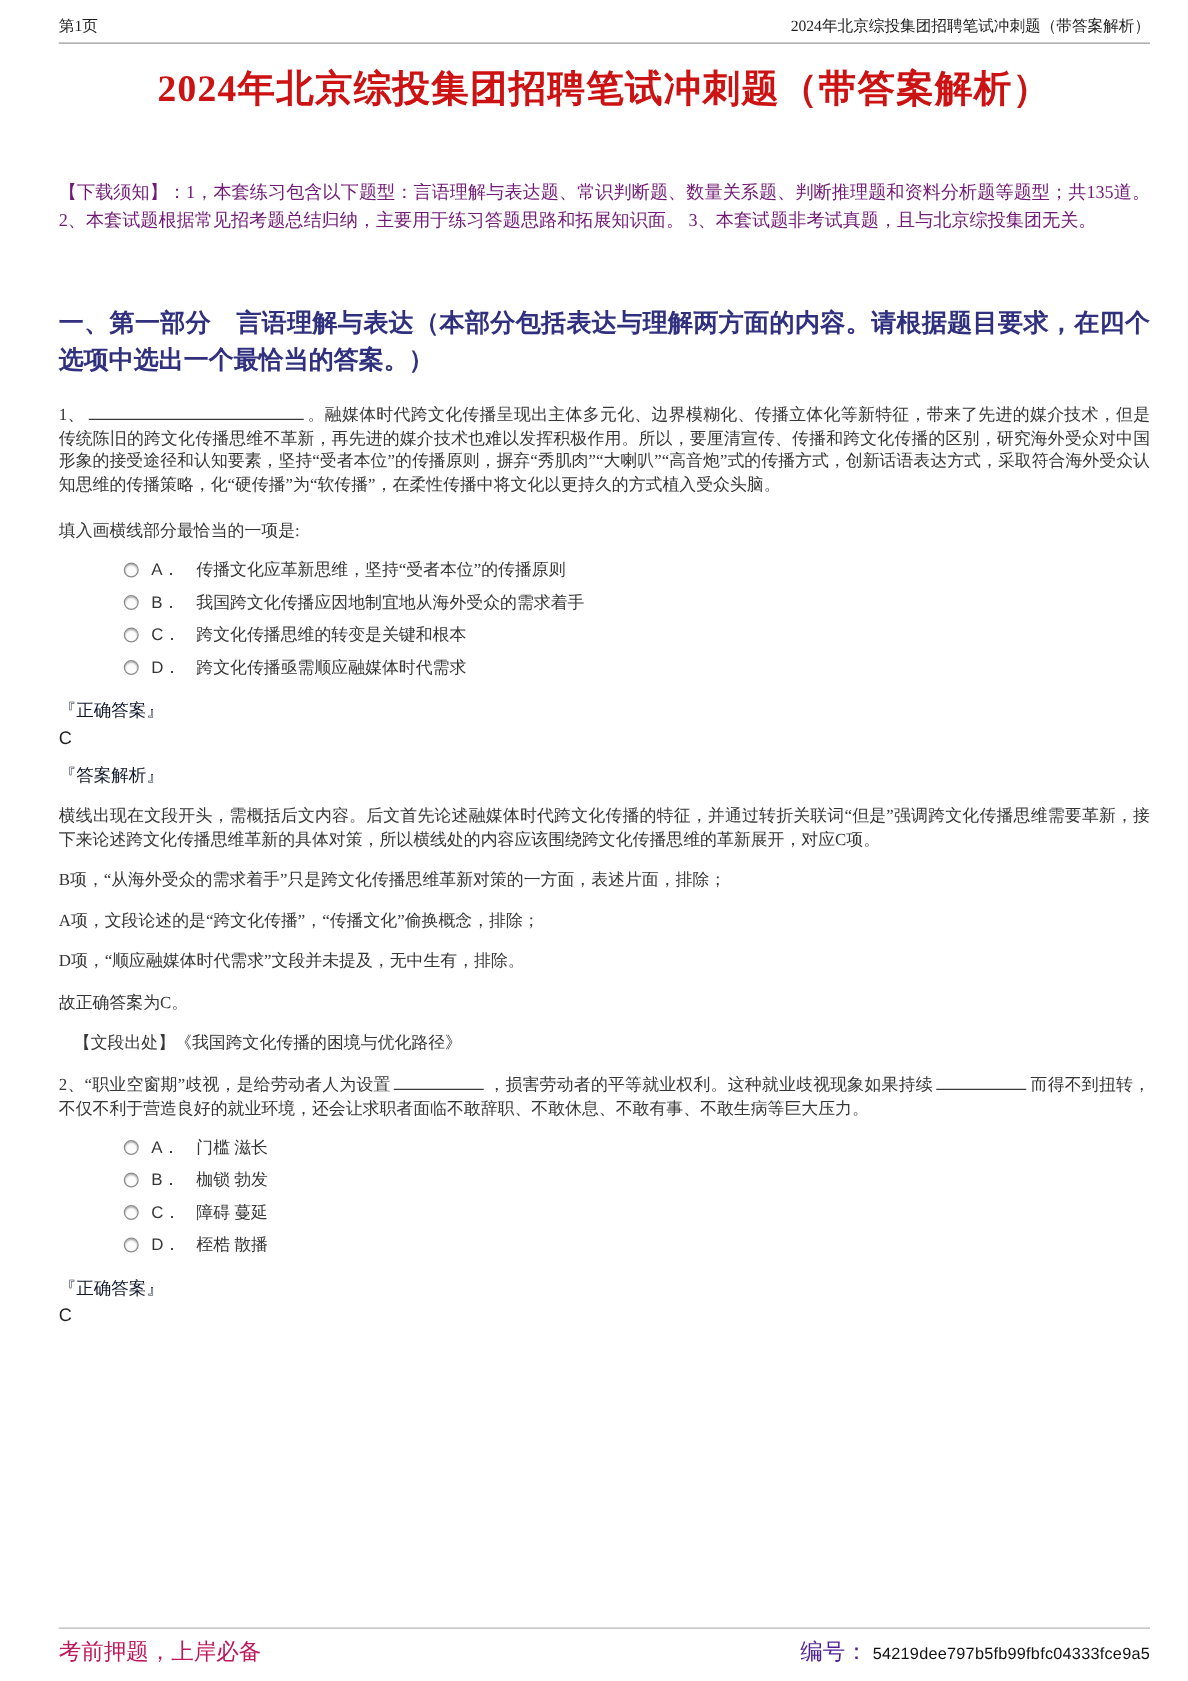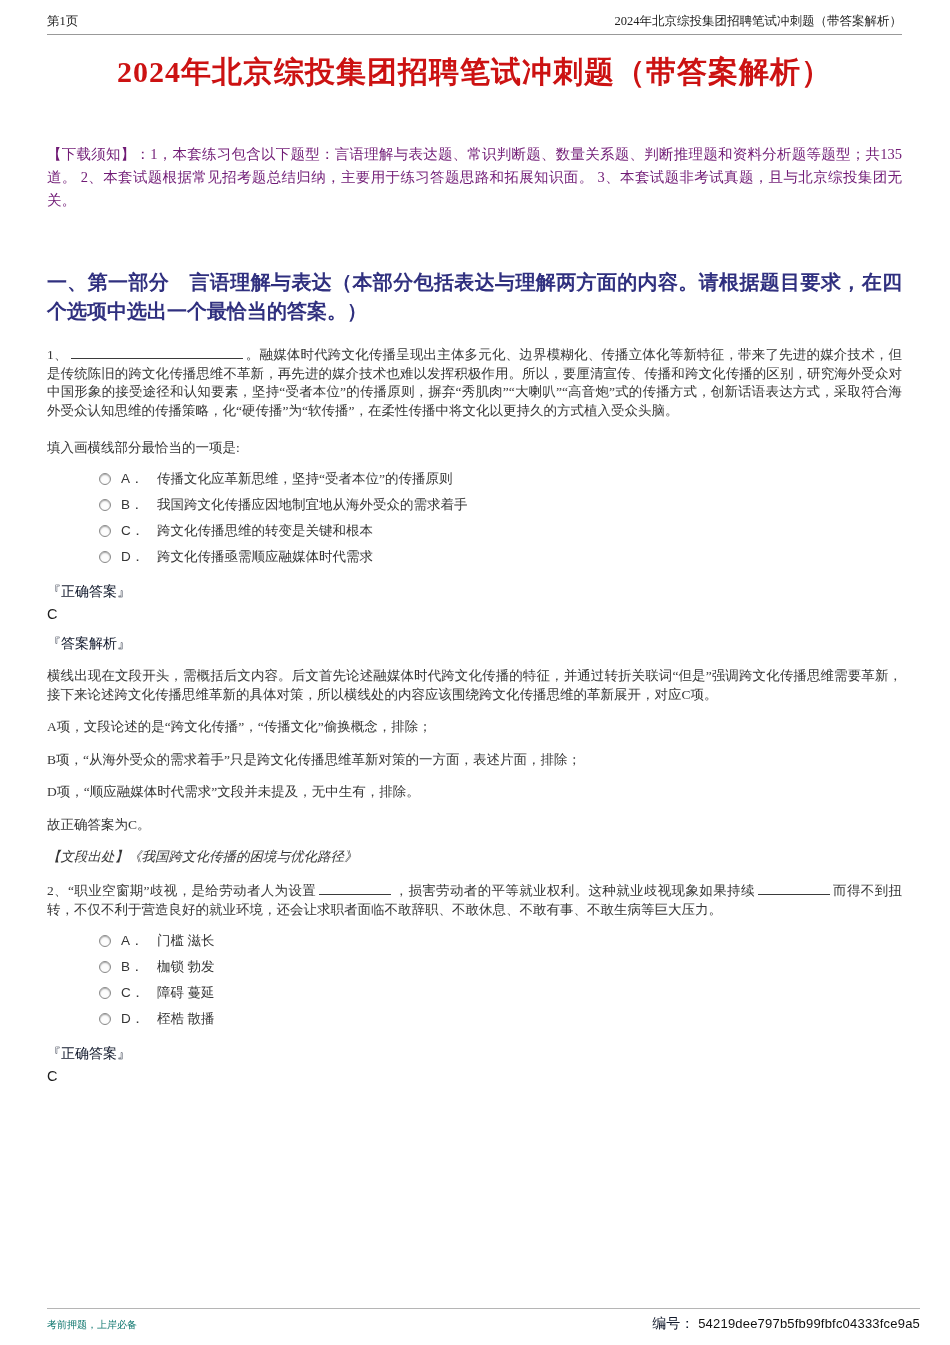--- a/index.html
+++ b/index.html
@@ -8,21 +8,21 @@
     --body-text:#363636;
     --rule-gray:#999999;
   }
   html,body{margin:0;padding:0;background:#ffffff;}
   .page{
     position:relative;
     width:950px;height:1345px;
     margin:0 auto;
     background:#ffffff;
     box-sizing:border-box;
-    padding:0 48px 0 47px;
+    padding:0 30px 0 47px;
     font-family:"Liberation Serif","DejaVu Serif",serif;
     color:var(--body-text);
     overflow:hidden;
   }
   .header{
     padding-top:13px;
     display:flex;justify-content:space-between;align-items:baseline;
     font-size:12.5px;color:#1c1c1c;
   }
   .header-rule{
@@ -89,35 +89,35 @@
   .ans-label{margin:13px 0 0 0;font-size:14px;color:#0f172a;}
   .ans-value{
     margin:5px 0 0 0;font-size:14.5px;color:#1d1d1d;
     font-family:"Liberation Sans","DejaVu Sans",sans-serif;
   }
   .analysis-p{
     margin:14px 0 0 0;
     font-size:13.5px;line-height:18.5px;
     text-align:justify;
   }
-  .source-p{margin:14px 0 0 0;font-size:13.5px;font-style:italic;}
+  .source-p{margin:14px 0 0 12px;font-size:13.5px;}
   .q2{margin-top:16px;}
   .footer{
     position:absolute;left:47px;right:30px;bottom:12px;
   }
   .footer-rule{
     border:none;border-top:1px solid #b5b5b5;
     margin:0 0 6px 0;
   }
   .footer-row{
     display:flex;justify-content:space-between;align-items:baseline;
   }
-  .footer-left{font-size:10px;color:#0f766e;}
+  .footer-left{font-size:18px;color:#be185d;}
   .footer-right{display:flex;align-items:baseline;}
-  .code-label{font-size:14px;color:#0f172a;margin-right:4px;}
+  .code-label{font-size:18px;color:#4c1d95;margin-right:4px;}
   .code-value{
     font-size:13px;color:#111;
     font-family:"Liberation Sans","DejaVu Sans",sans-serif;
     letter-spacing:0.2px;
   }
 </style>
 </head>
 <body>
 
 <div class="page">
@@ -159,22 +159,22 @@
       <span class="opt-letter">D．</span>
       <span>跨文化传播亟需顺应融媒体时代需求</span>
     </div>
   </div>
 
   <div class="ans-label">『正确答案』</div>
   <div class="ans-value">C</div>
   <div class="ans-label">『答案解析』</div>
 
   <p class="analysis-p">横线出现在文段开头，需概括后文内容。后文首先论述融媒体时代跨文化传播的特征，并通过转折关联词“但是”强调跨文化传播思维需要革新，接下来论述跨文化传播思维革新的具体对策，所以横线处的内容应该围绕跨文化传播思维的革新展开，对应C项。</p>
+  <p class="analysis-p">B项，“从海外受众的需求着手”只是跨文化传播思维革新对策的一方面，表述片面，排除；</p>
   <p class="analysis-p">A项，文段论述的是“跨文化传播”，“传播文化”偷换概念，排除；</p>
-  <p class="analysis-p">B项，“从海外受众的需求着手”只是跨文化传播思维革新对策的一方面，表述片面，排除；</p>
   <p class="analysis-p">D项，“顺应融媒体时代需求”文段并未提及，无中生有，排除。</p>
   <p class="analysis-p">故正确答案为C。</p>
   <p class="source-p">【文段出处】《我国跨文化传播的困境与优化路径》</p>
 
   <p class="stem q2"><span>2、</span><span>“职业空窗期”歧视，是给劳动者人为设置</span><span class="blank blank-short"></span><span>，损害劳动者的平等就业权利。这种就业歧视现象如果持续</span><span class="blank blank-short"></span><span>而得不到扭转，不仅不利于营造良好的就业环境，还会让求职者面临不敢辞职、不敢休息、不敢有事、不敢生病等巨大压力。</span></p>
 
 
   <div class="options">
     <div class="option">
       <span class="radio"></span>

